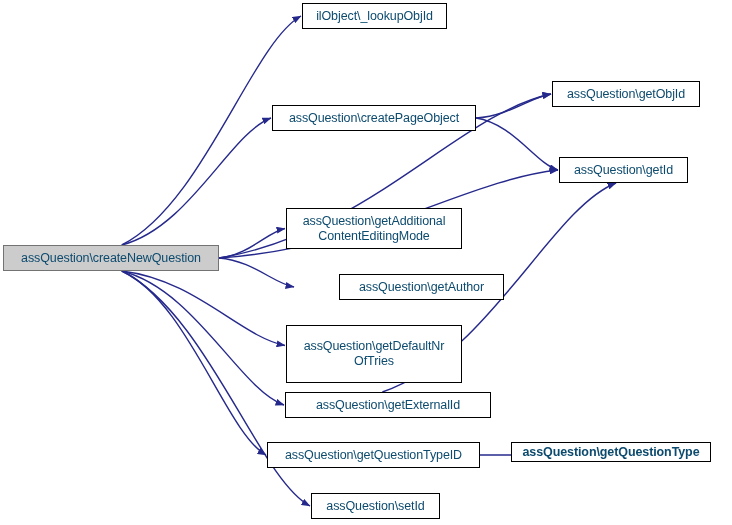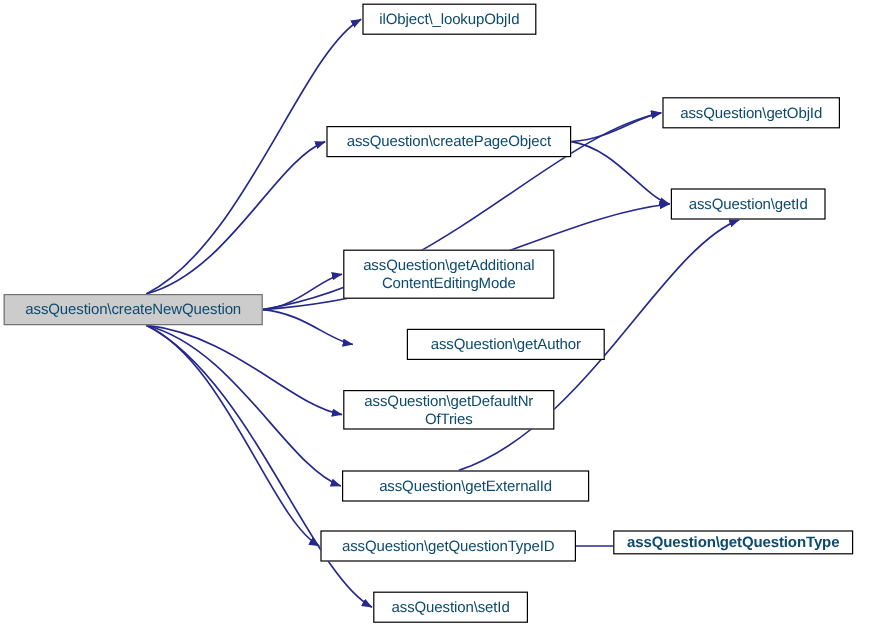--- a/index.html
+++ b/index.html
@@ -83,21 +83,21 @@
 
   <div id="node-layer">
       <div class="gnode current" style="left: 3px; top: 245px; width: 216px; height: 26px;"><span class="gnode-label">assQuestion\createNewQuestion</span></div>
       <div class="gnode" style="left: 302px; top: 3px; width: 145px; height: 26px;"><span class="gnode-label">ilObject\_lookupObjId</span></div>
       <div class="gnode" style="left: 552px; top: 81px; width: 148px; height: 26px;"><span class="gnode-label">assQuestion\getObjId</span></div>
       <div class="gnode" style="left: 272px; top: 105px; width: 204px; height: 26px; align-items: center;"><span class="gnode-label">assQuestion\createPageObject</span></div>
       <div class="gnode" style="left: 559px; top: 157px; width: 129px; height: 26px;"><span class="gnode-label">assQuestion\getId</span></div>
       <div class="gnode" style="left: 286px; top: 208px; width: 176px; height: 41px;"><span class="gnode-label">assQuestion\getAdditional
 ContentEditingMode</span></div>
       <div class="gnode" style="left: 295px; top: 274px; width: 165px; height: 26px; margin-left: 44px;"><span class="gnode-label">assQuestion\getAuthor</span></div>
-      <div class="gnode" style="left: 286px; top: 325px; width: 176px; height: 33px;"><span class="gnode-label">assQuestion\getDefaultNr
+      <div class="gnode" style="left: 286px; top: 325px; width: 176px; height: 58px;"><span class="gnode-label">assQuestion\getDefaultNr
 OfTries</span></div>
       <div class="gnode" style="left: 285px; top: 392px; width: 206px; height: 26px;"><span class="gnode-label">assQuestion\getExternalId</span></div>
       <div class="gnode" style="left: 267px; top: 442px; width: 213px; height: 26px;"><span class="gnode-label">assQuestion\getQuestionTypeID</span></div>
       <div class="gnode" style="left: 511px; top: 442px; width: 200px; height: 20px; font-weight: bold;"><span class="gnode-label">assQuestion\getQuestionType</span></div>
       <div class="gnode" style="left: 311px; top: 493px; width: 129px; height: 26px;"><span class="gnode-label">assQuestion\setId</span></div>
     </div>
 
 </div>
 
 </body></html>

